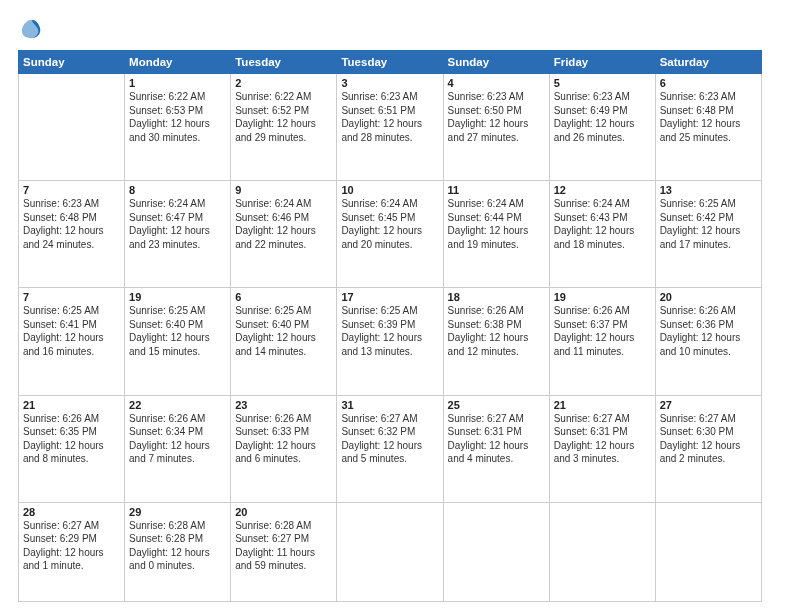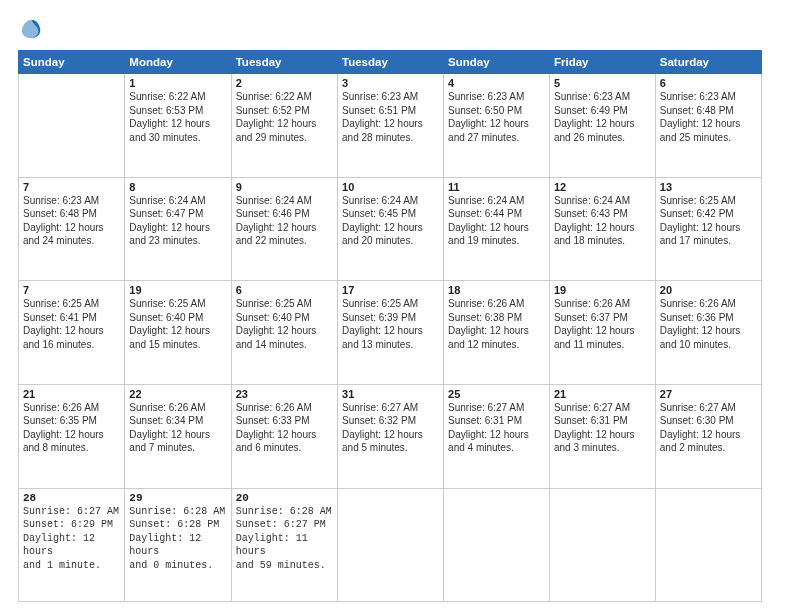--- a/index.html
+++ b/index.html
@@ -89,21 +89,20 @@
     .empty-cell {
       background: #f9f9f9;
     }
     tr:nth-child(even) td { background: #fff; }
     tr:nth-child(odd) td { background: #fff; }
     .week-row td {
       height: 80px;
     }
     .last-row td {
       height: 72px;
-      font-family: Liberation Mono, monospace;
     }
   </style>
 </head>
 <body>
 
 <div class="page">
   <div class="header">
     <div class="logo">
       <div>
         <div style="display:flex;align-items:center;">

